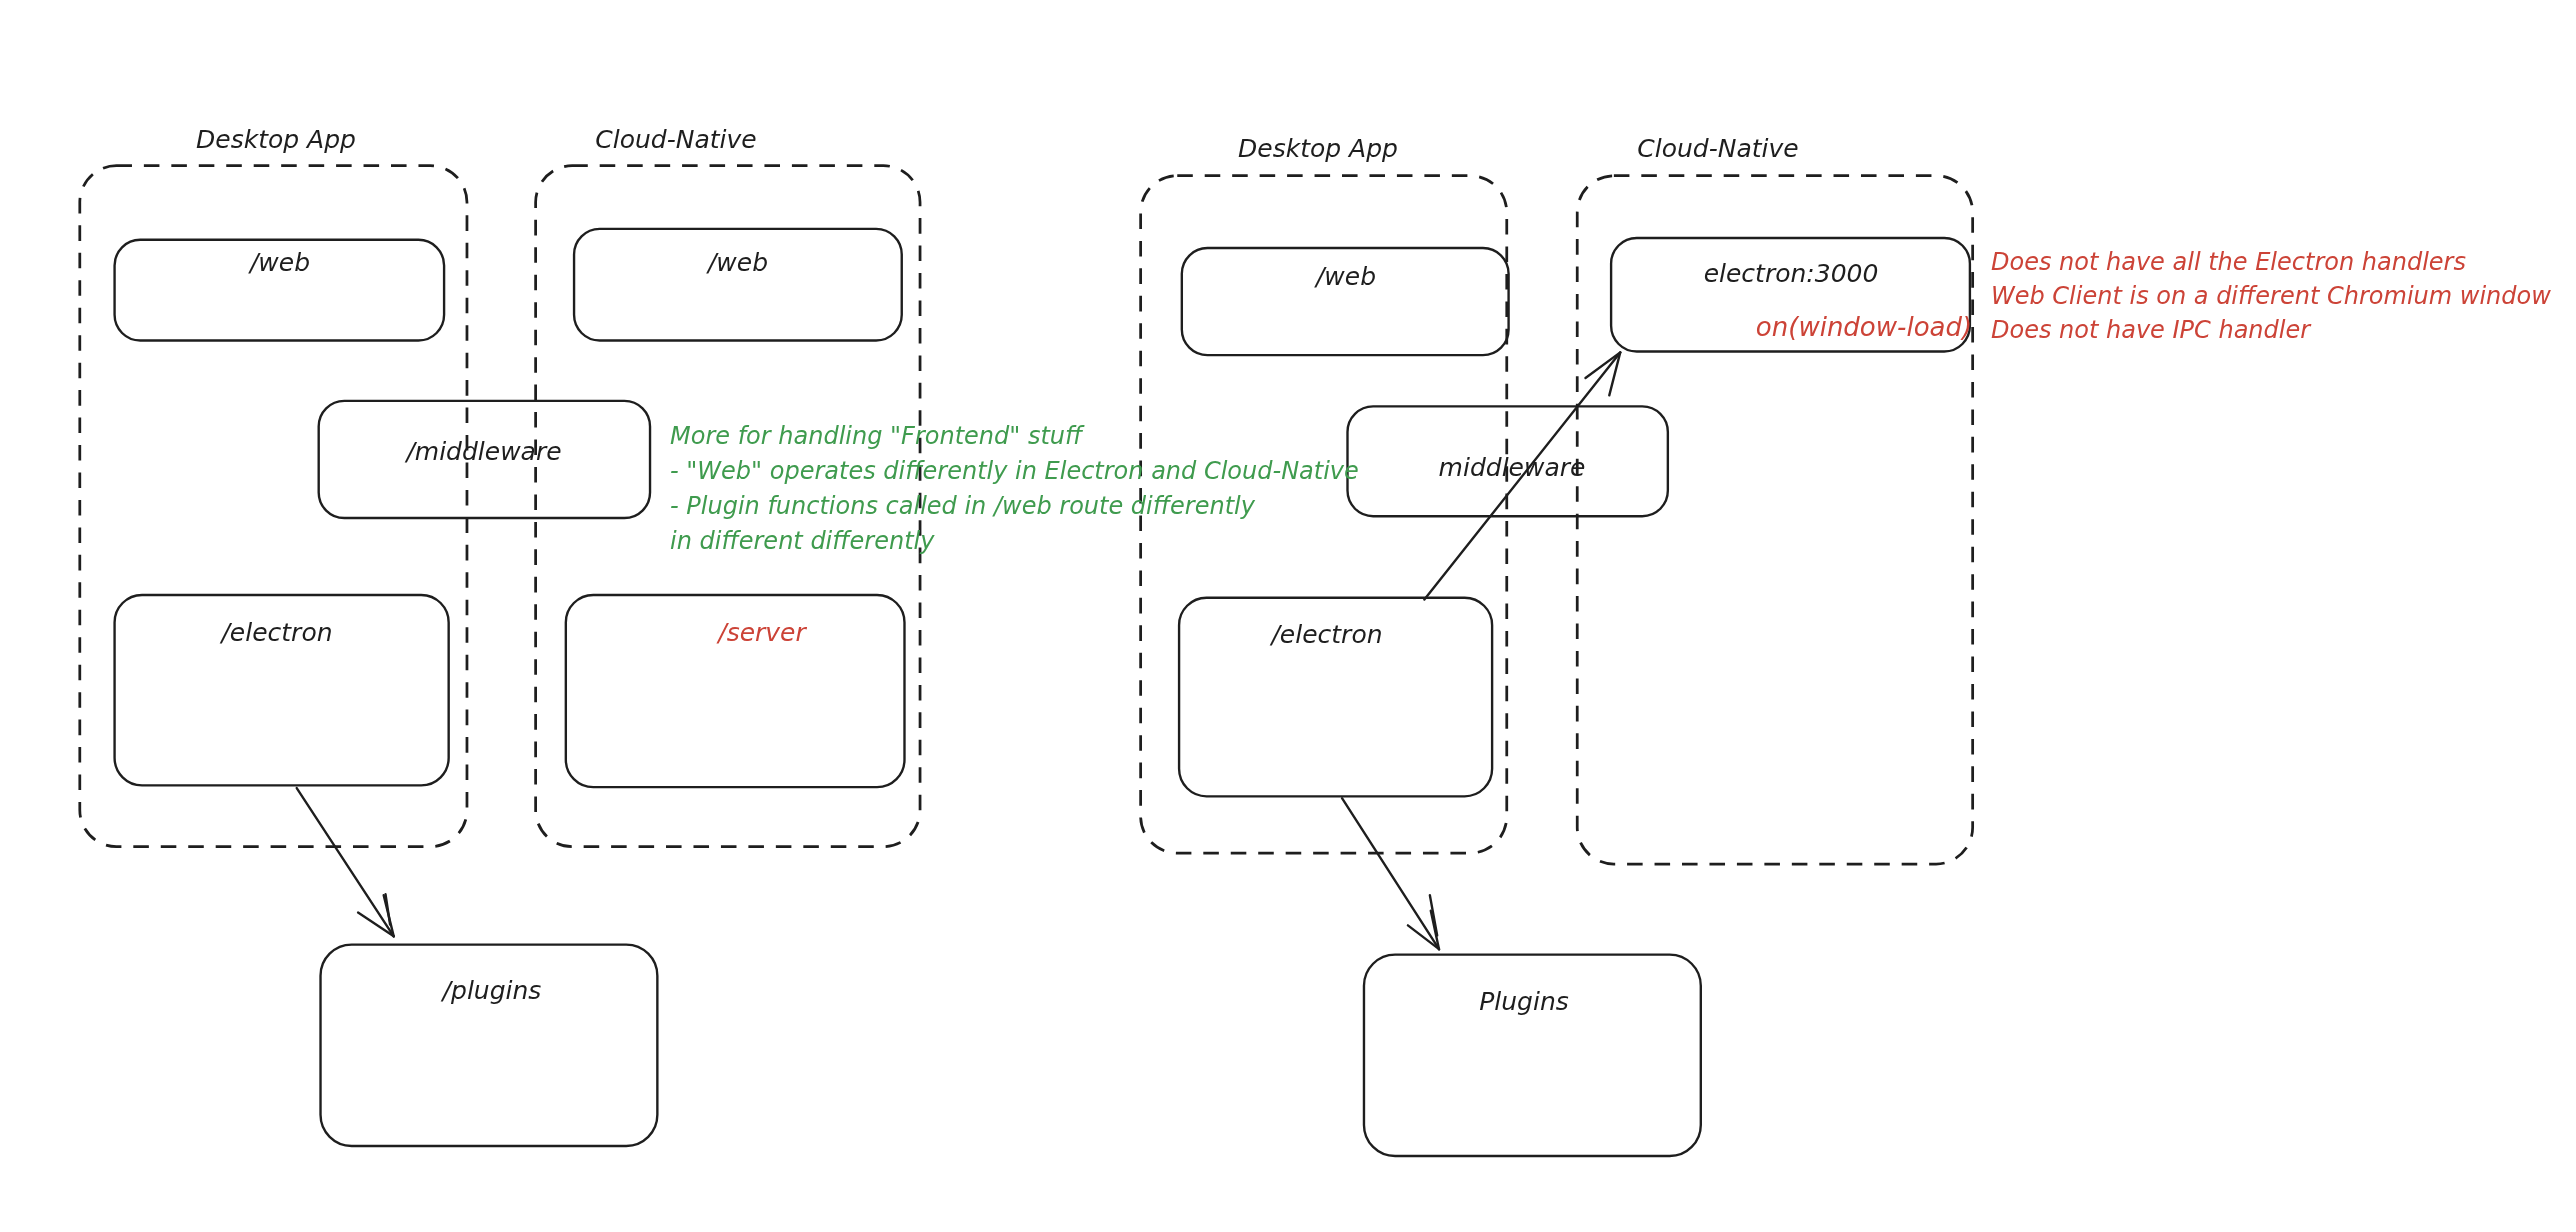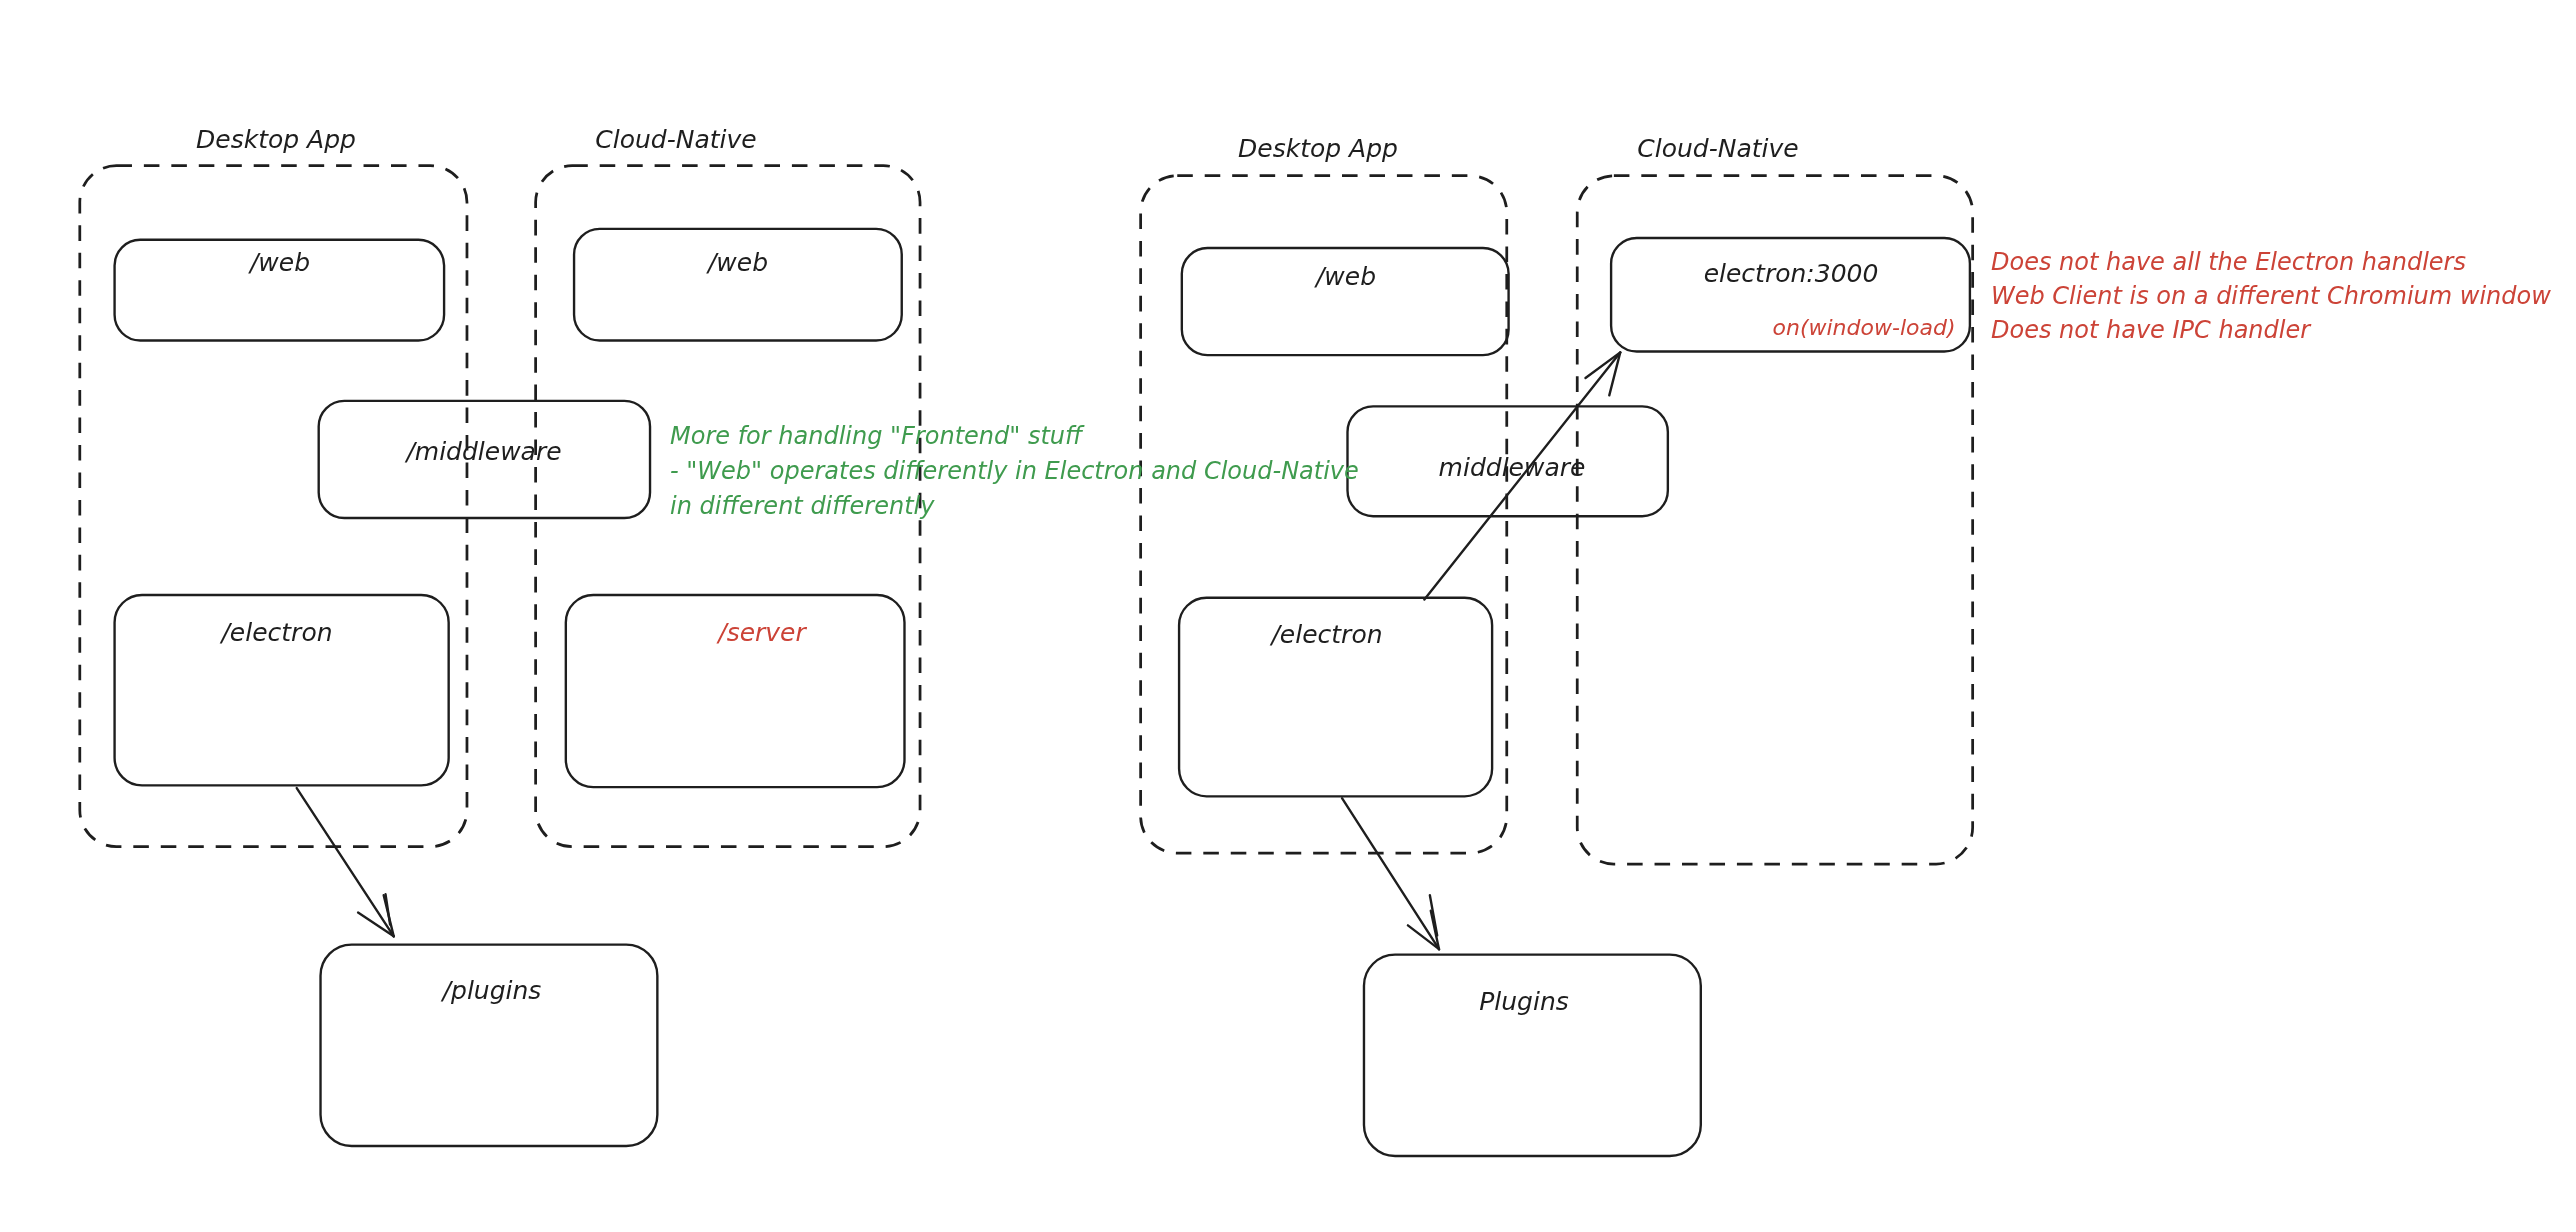--- a/index.html
+++ b/index.html
@@ -29,21 +29,21 @@
     white-space:nowrap;
     font-size:25px;
     line-height:27.5px;
     transform:translateX(-50%);
   }
   .note{position:absolute;white-space:nowrap;font-size:24px;}
   .note .line{height:35px;line-height:35px;}
   .note-red .line{height:34px;line-height:34px;}
   .green{color:var(--green);}
   .red{color:var(--red);}
-  .sub{font-size:22px;}
+  .sub{font-size:26px;}
 </style>
 </head>
 <body>
 
 <div class="canvas">
 
   <svg class="layer" viewBox="0 0 2814 1346">
 
     <rect class="stroke-ink grp" x="87" y="181" width="423" height="744" rx="40"></rect>
     <rect class="stroke-ink grp" x="585" y="181" width="420" height="744" rx="40"></rect>
@@ -99,20 +99,21 @@
   <div class="lbl" style="left:1346px;top:263px;">/web</div>
   <div class="lbl" style="left:1791px;top:260px;">electron:3000</div>
   <div class="lbl red sub" style="left:1864px;top:314px;">on(window-load)</div>
   <div class="lbl" style="left:1512px;top:442px;margin-top:12px;">middleware</div>
   <div class="lbl" style="left:1327px;top:621px;">/electron</div>
   <div class="lbl" style="left:1524px;top:988px;">Plugins</div>
 
   <div class="note green" style="left:670px;top:419px;">
     <div class="line">More for handling "Frontend" stuff</div>
     <div class="line">- "Web" operates differently in Electron and Cloud-Native</div>
+    <div class="line">- Plugin functions called in /web route differently</div>
     <div class="line">in different differently</div>
   </div>
 
   <div class="note note-red red" style="left:1991px;top:245px;">
     <div class="line">Does not have all the Electron handlers</div>
     <div class="line">Web Client is on a different Chromium window</div>
     <div class="line">Does not have IPC handler</div>
   </div>
 
 </div>

